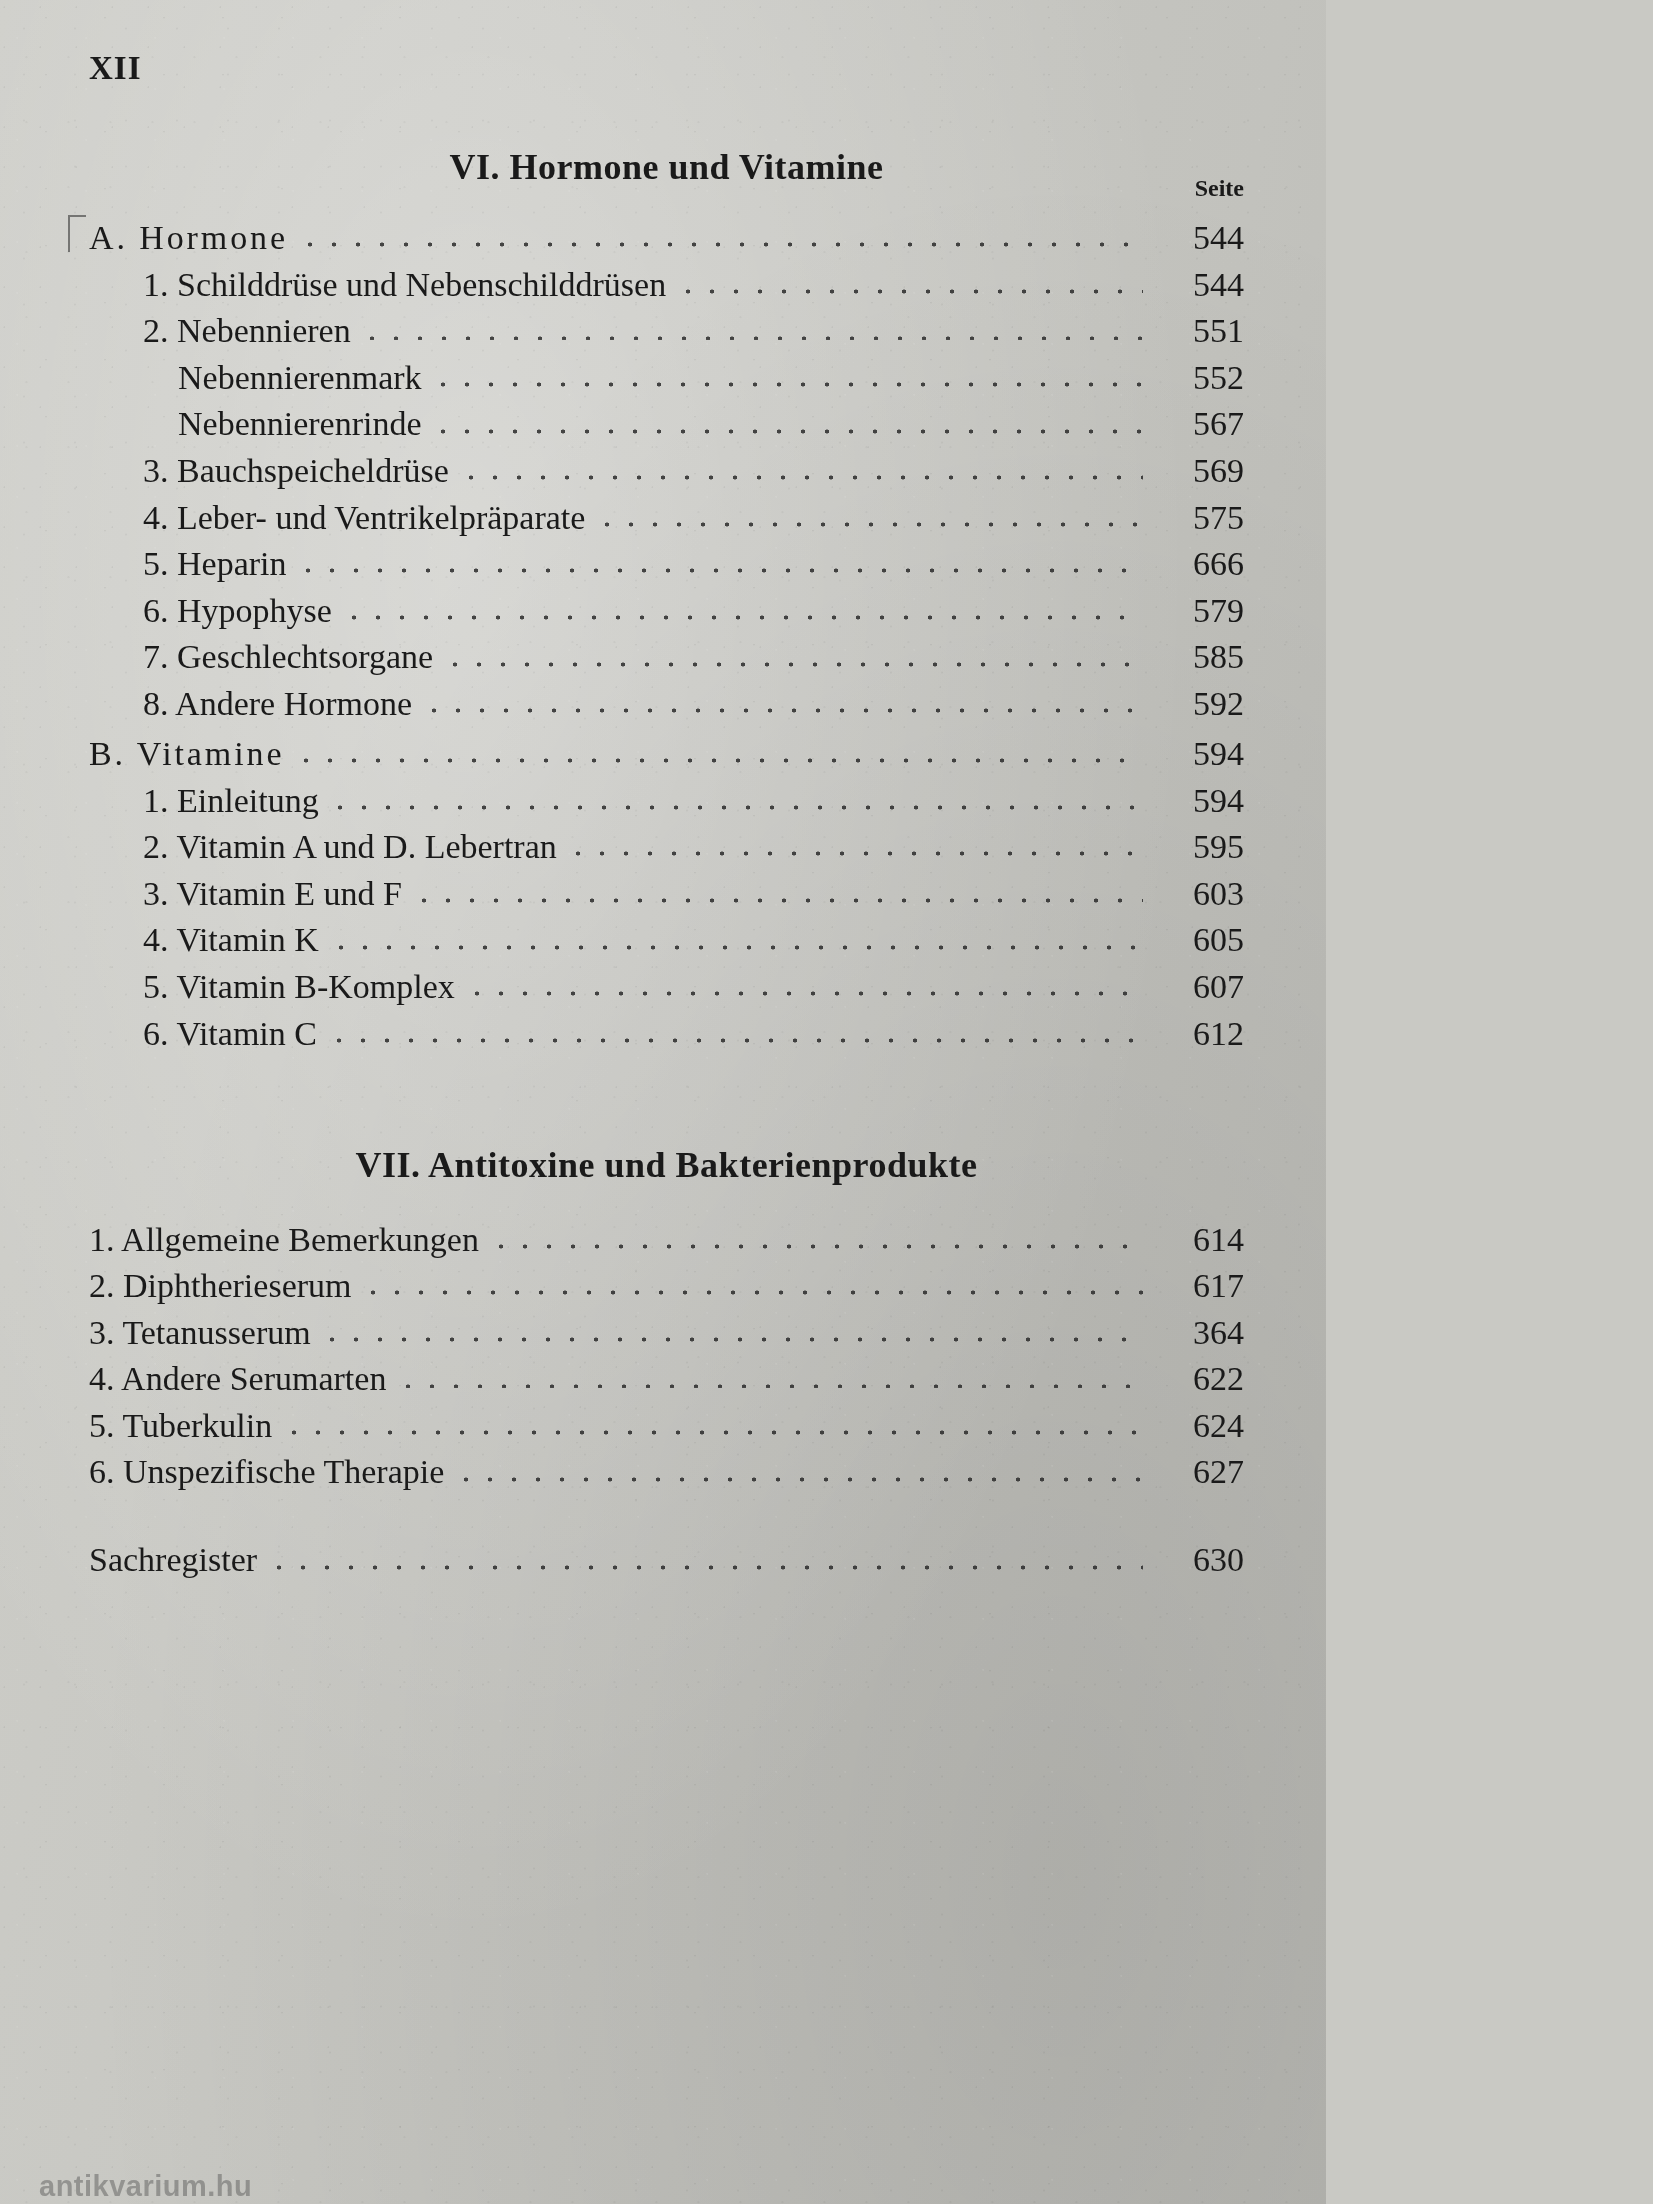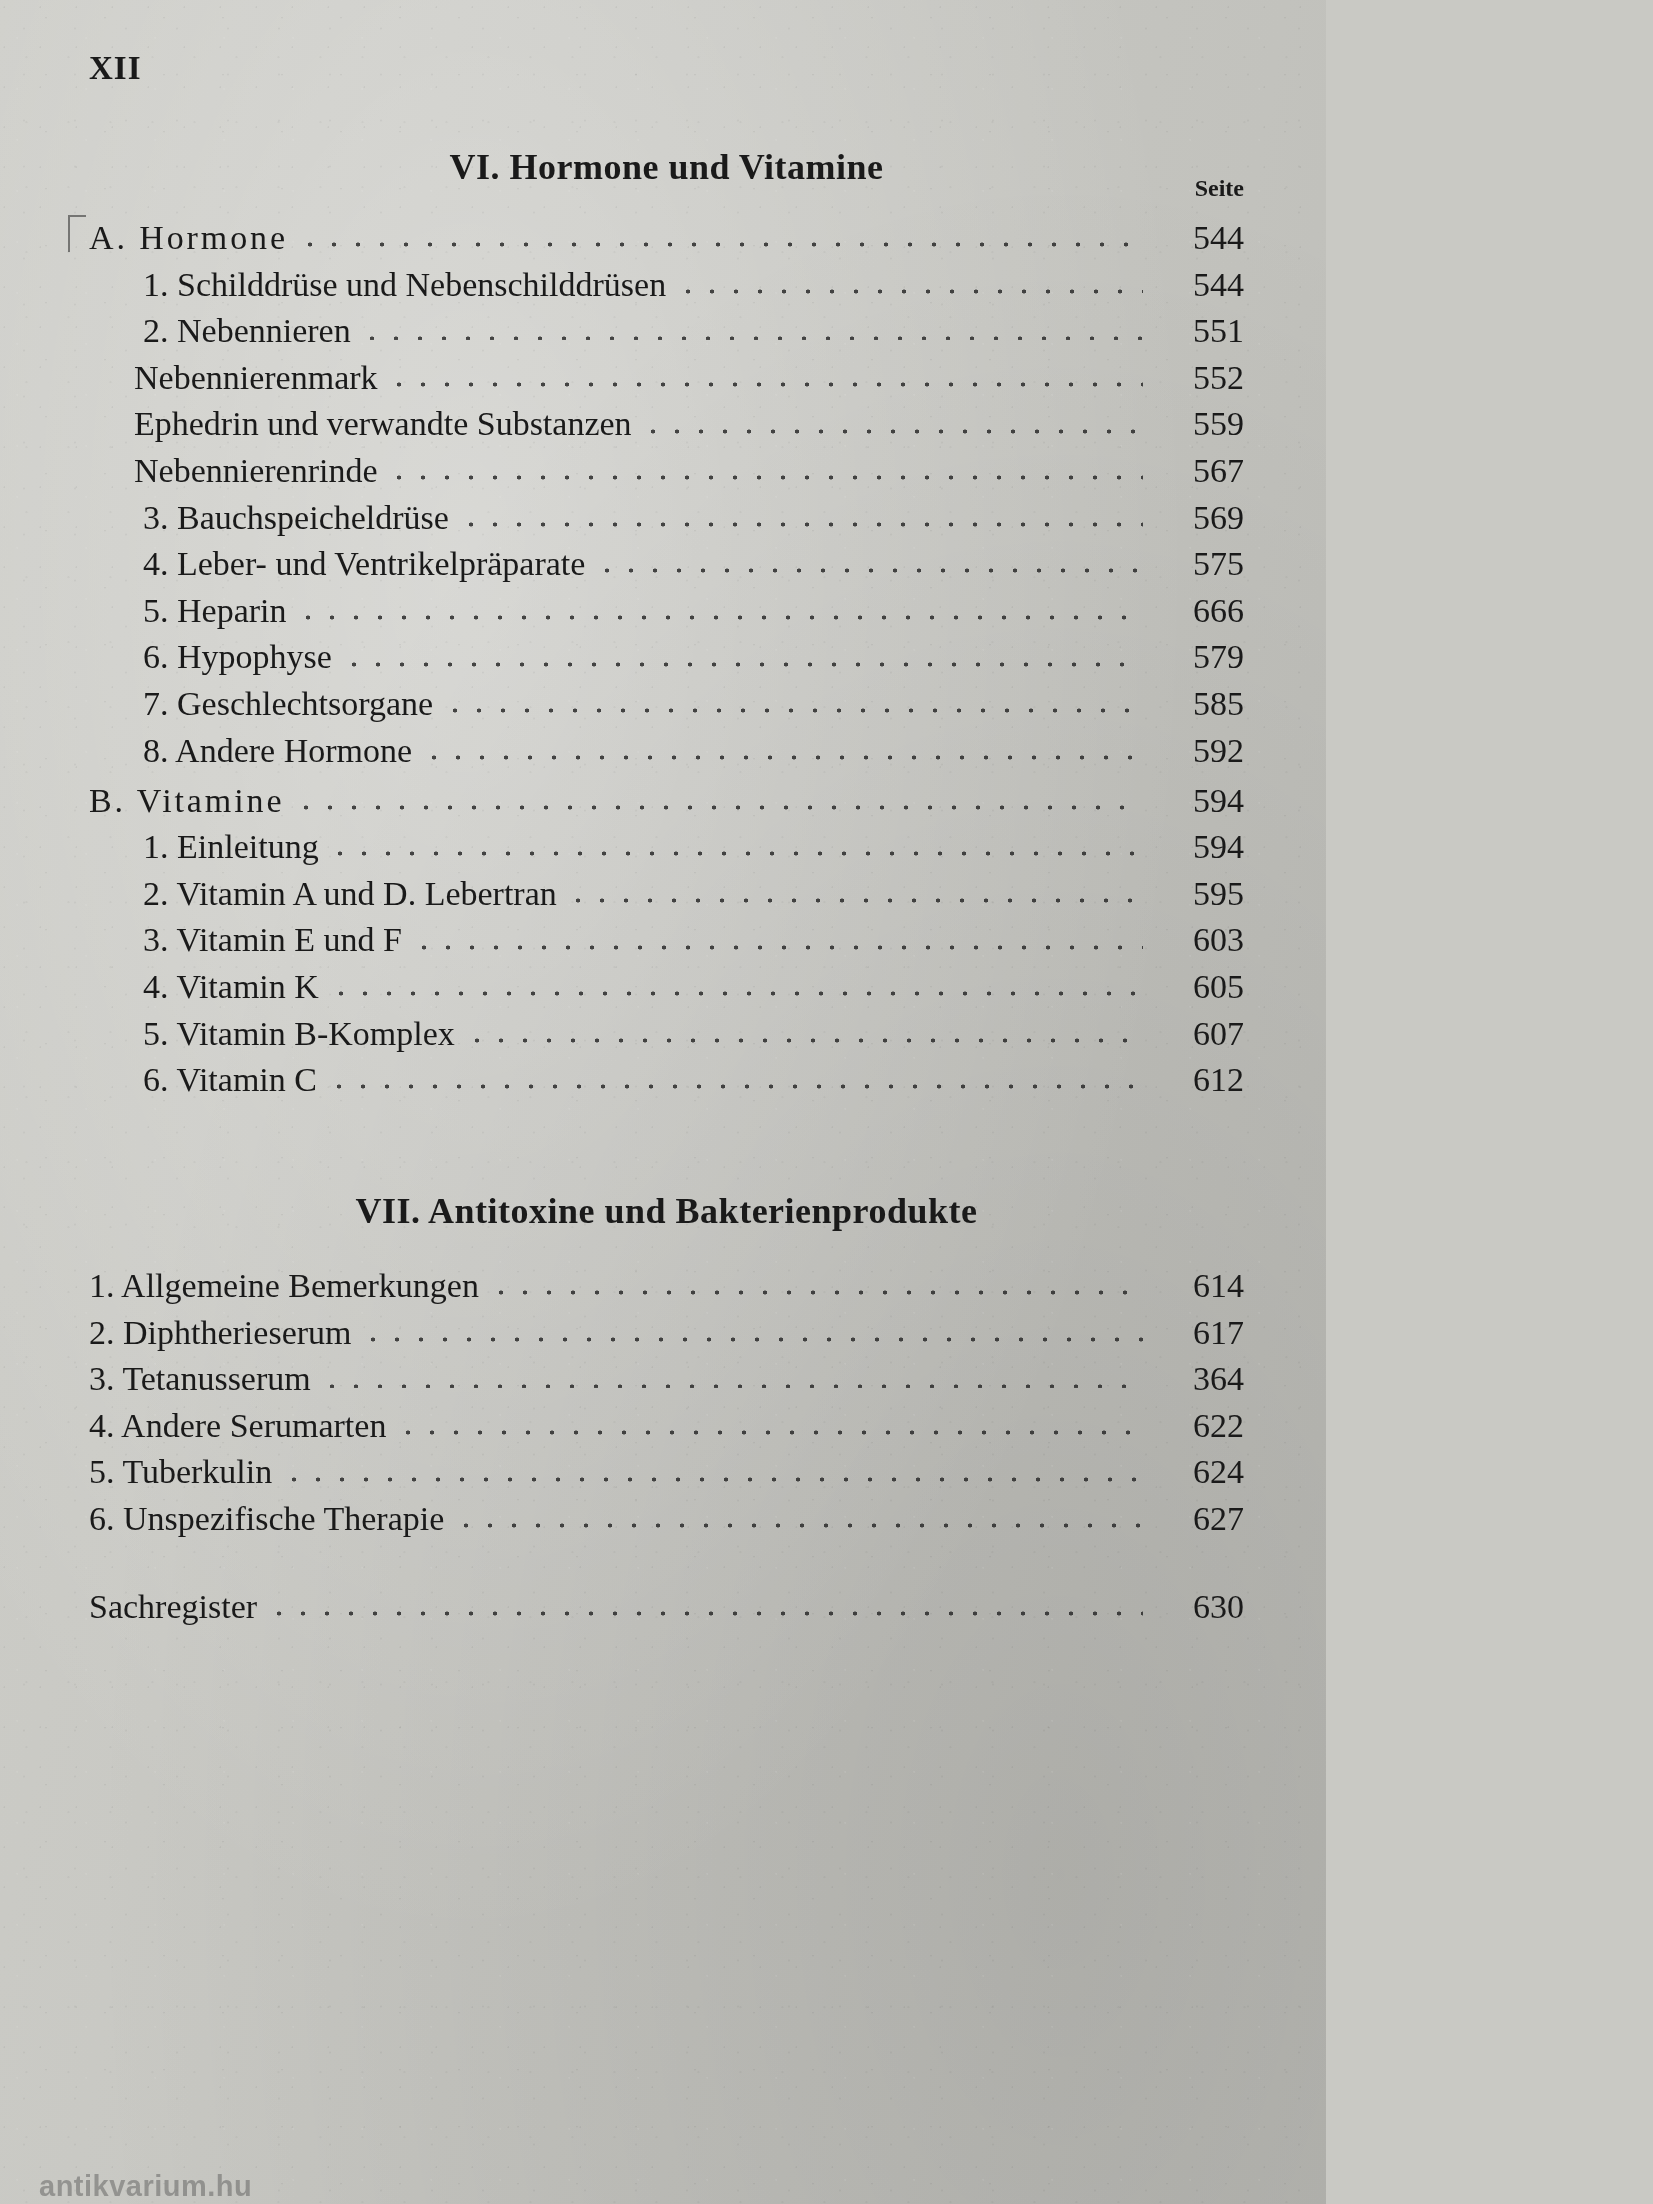--- a/index.html
+++ b/index.html
@@ -125,21 +125,21 @@
     padding-left: 11.6px;
     min-width: 89px;
     text-align: right;
     font-variant-numeric: lining-nums;
   }
 
   
   .lvl-a { margin-left: 0; }
   .lvl-a .row-label { letter-spacing: 2.9px; }
   .lvl-1 { margin-left: 54px; }
-  .lvl-2 { margin-left: 45px; }
+  .lvl-2 { margin-left: 89px; }
   .lvl-p { margin-left: 0px; }
 
   .grp-gap { margin-top: 16px; }
 
   .tail-gap { margin-top: 54px; }
 
   .watermark {
     position: absolute;
     left: 39px;
     bottom: 1.9px;
@@ -189,25 +189,20 @@
           <span class="row-label">2. Nebennieren</span>
           <span class="leader"></span>
           <span class="page-num">551</span>
         </li>
         <li class="toc-row lvl-2">
           <span class="row-label">Nebennierenmark</span>
           <span class="leader"></span>
           <span class="page-num">552</span>
         </li>
         <li class="toc-row lvl-2">
-          <span class="row-label">Ephedrin und verwandte Substanzen</span>
-          <span class="leader"></span>
-          <span class="page-num">559</span>
-        </li>
-        <li class="toc-row lvl-2">
           <span class="row-label">Nebennierenrinde</span>
           <span class="leader"></span>
           <span class="page-num">567</span>
         </li>
         <li class="toc-row lvl-1">
           <span class="row-label">3. Bauchspeicheldrüse</span>
           <span class="leader"></span>
           <span class="page-num">569</span>
         </li>
         <li class="toc-row lvl-1">

